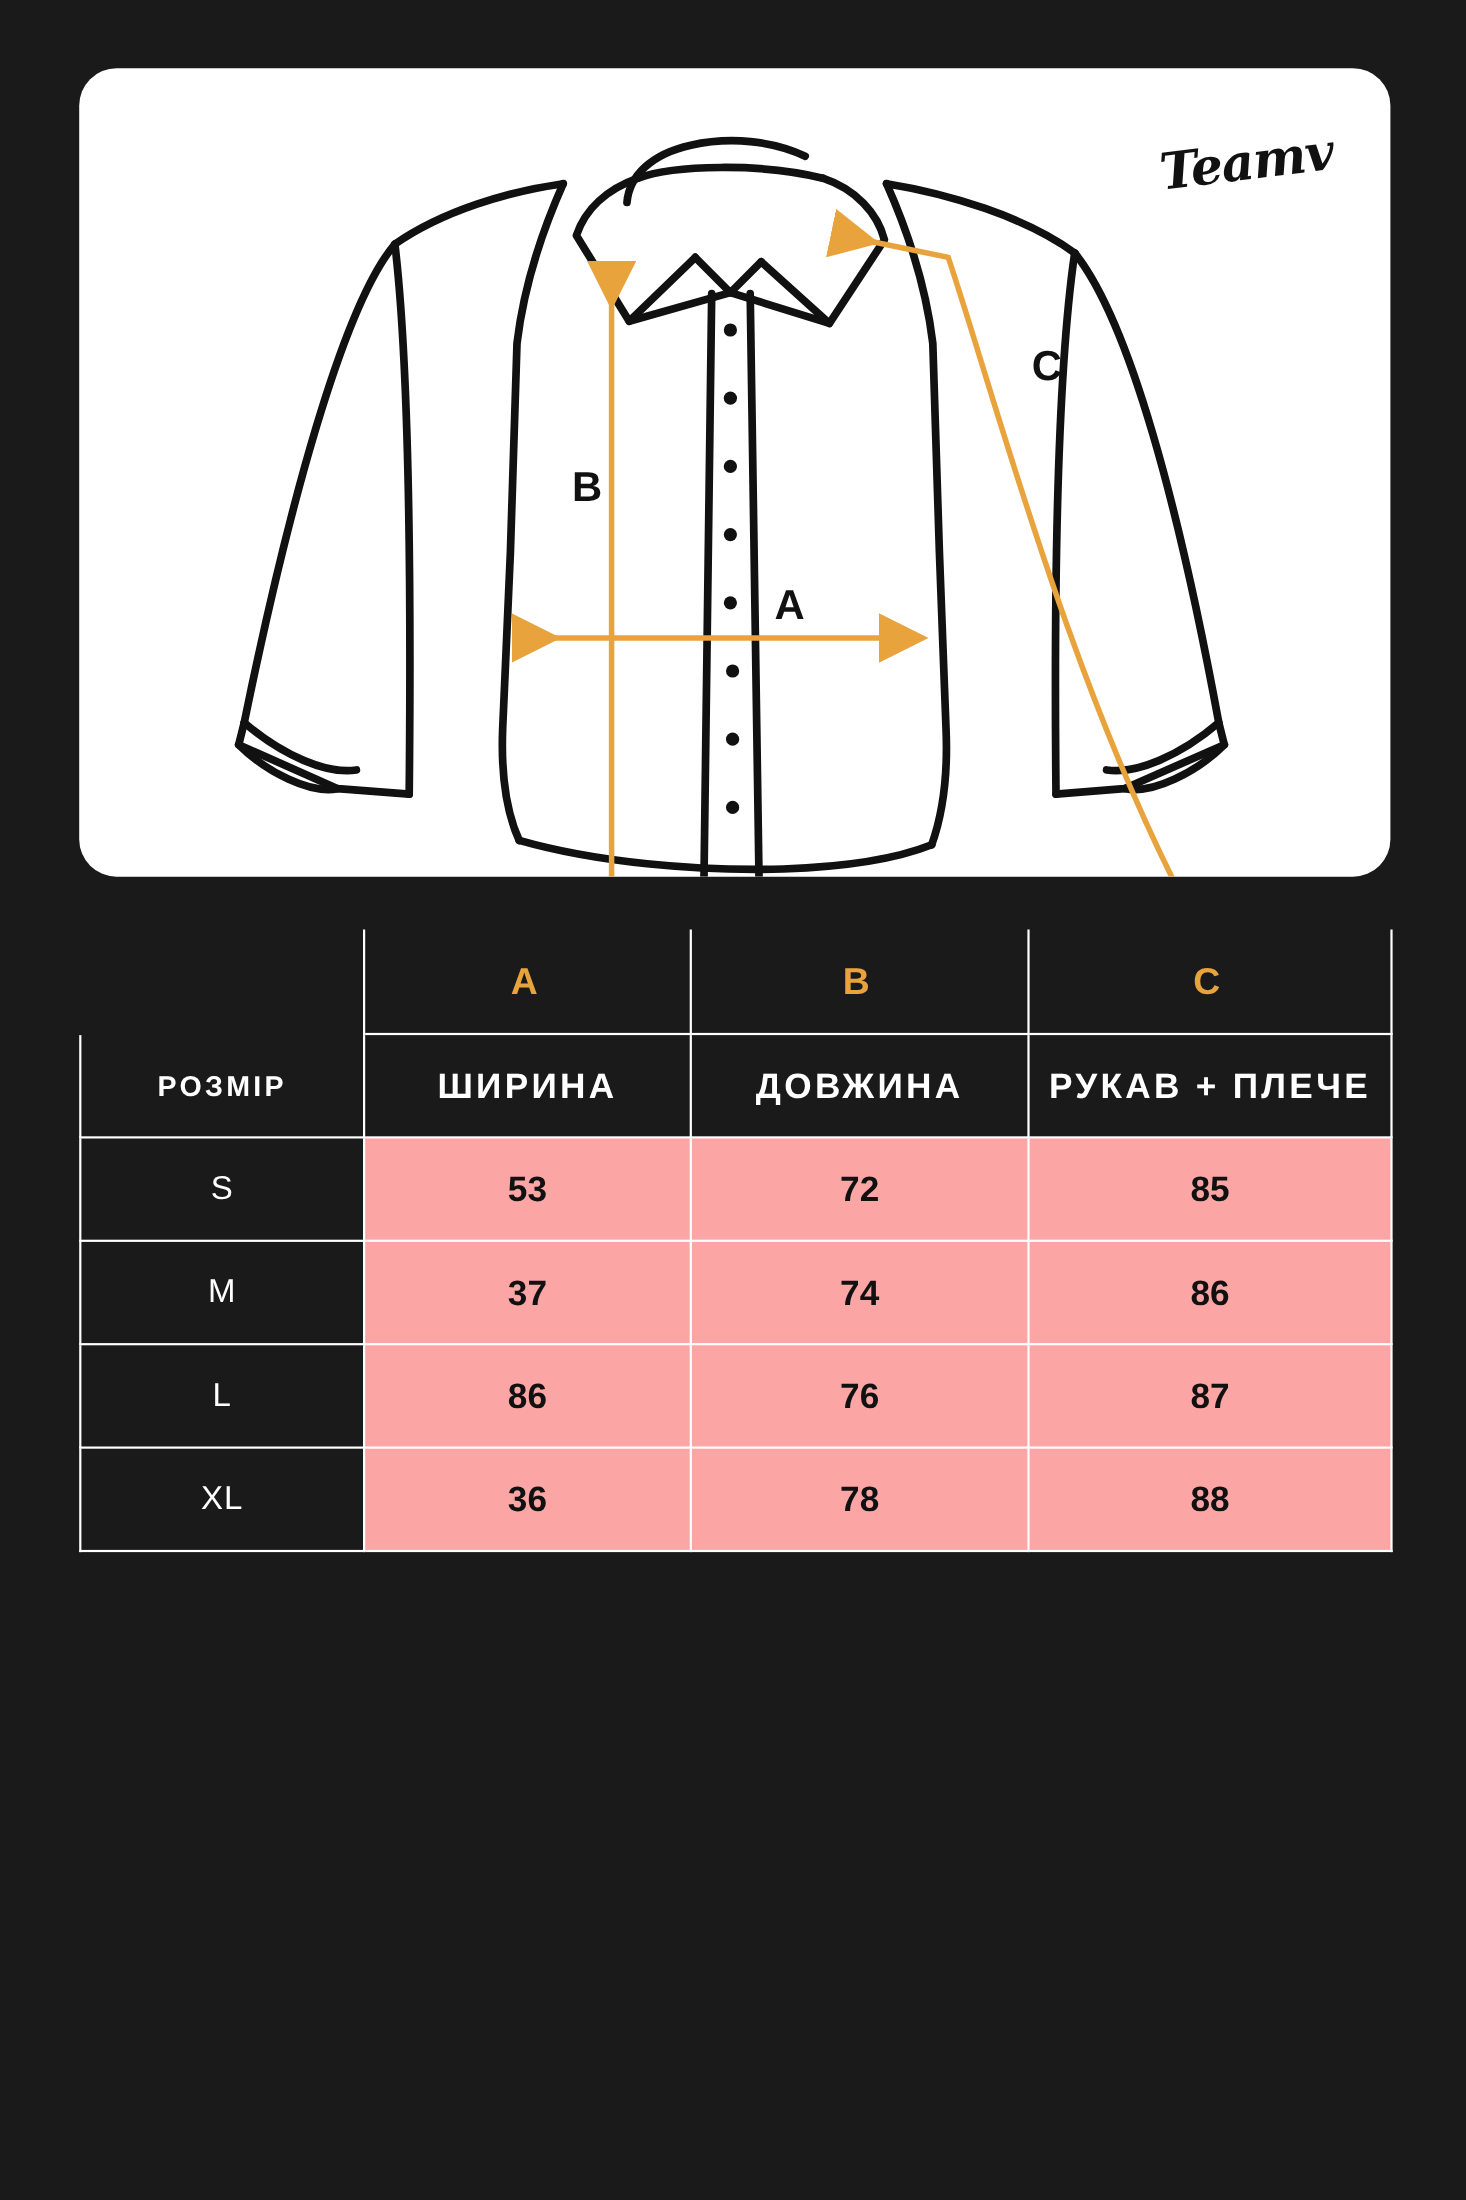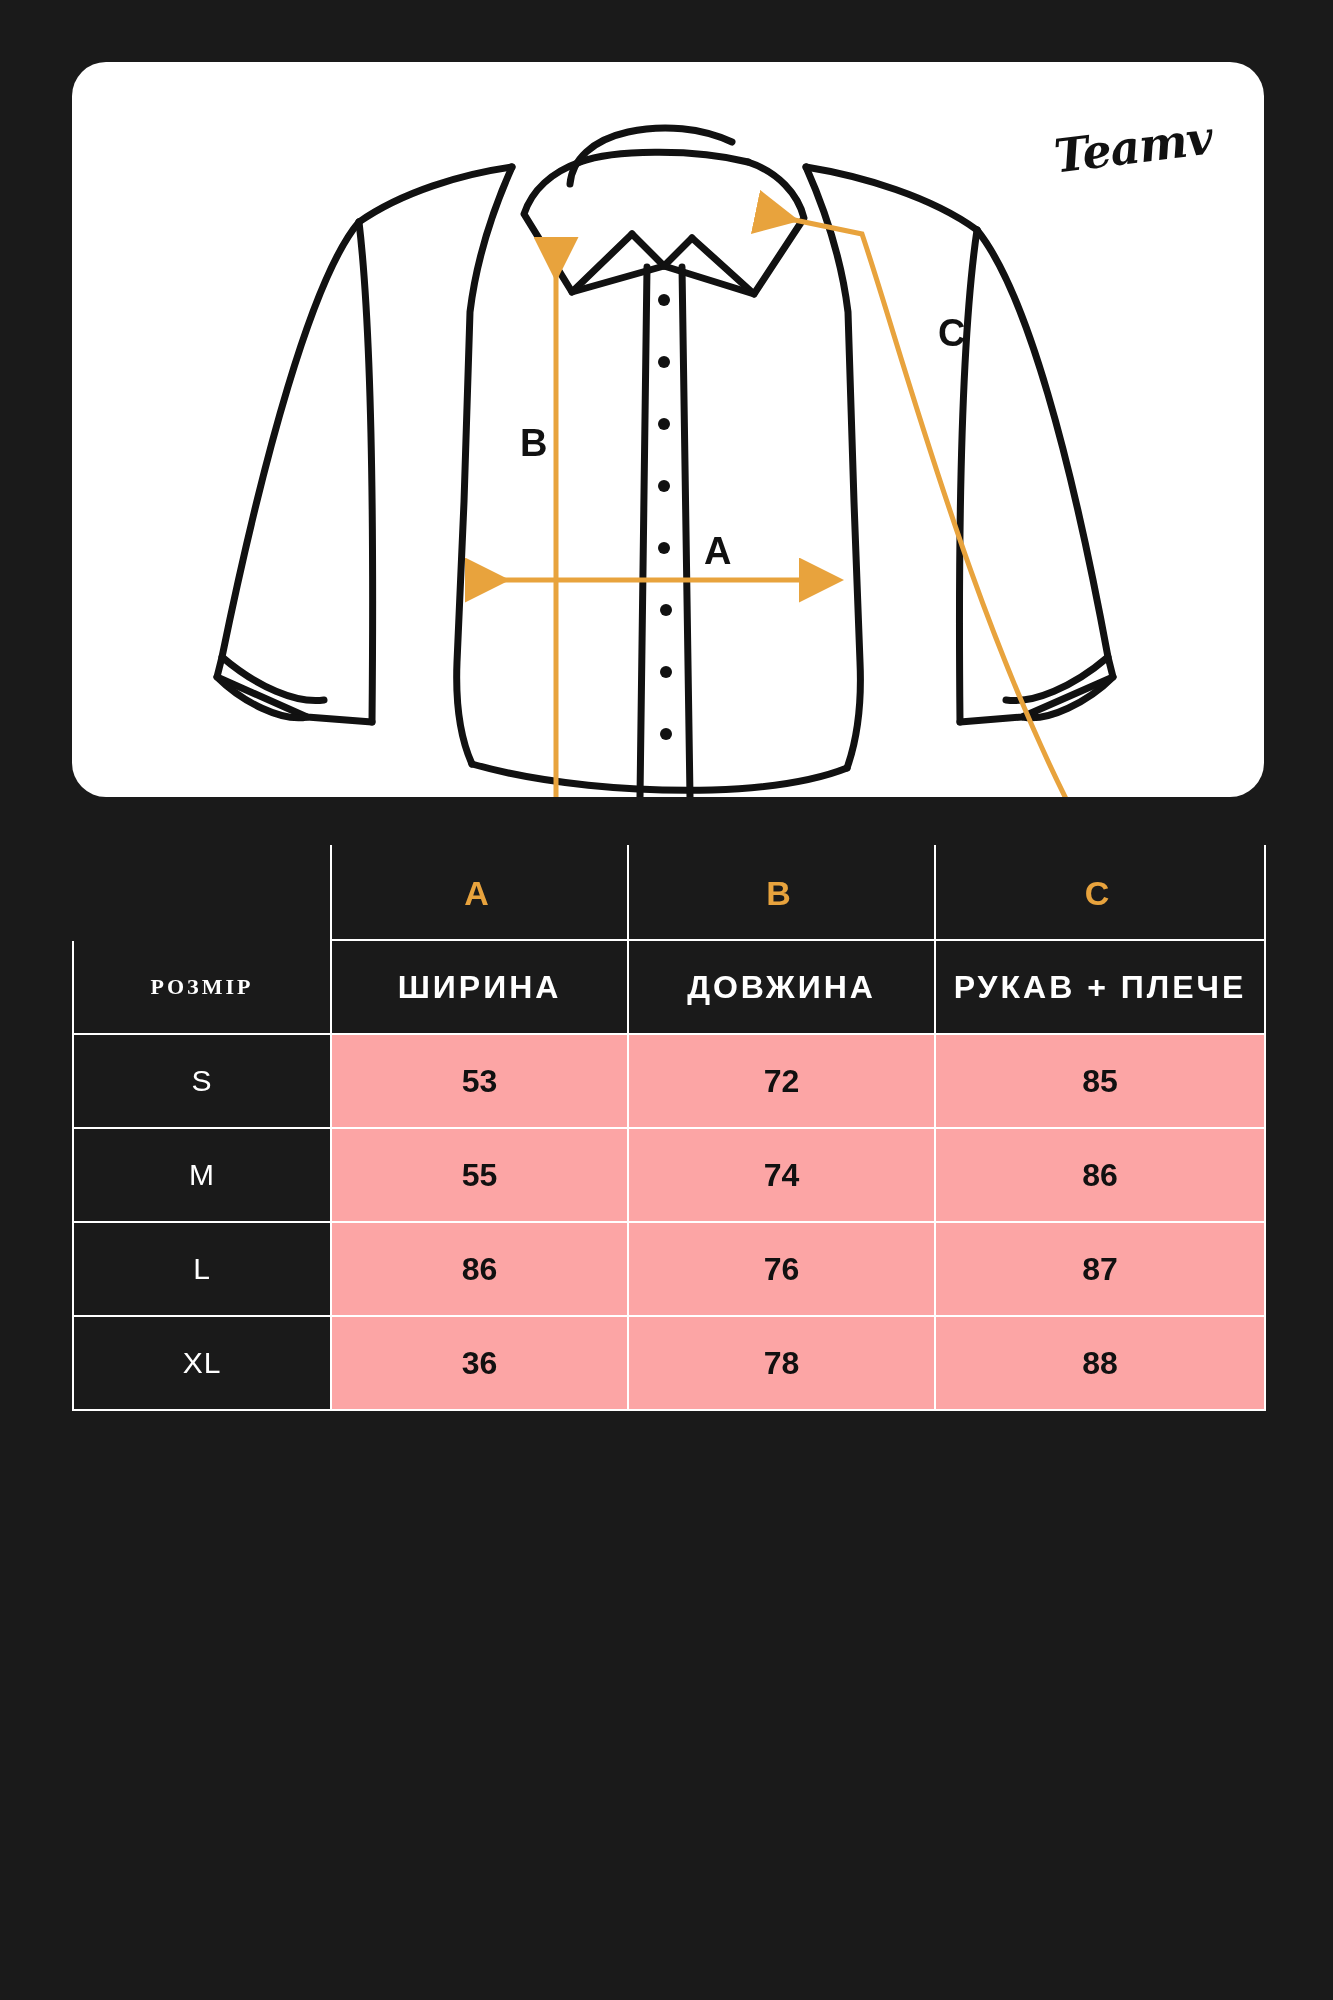--- a/index.html
+++ b/index.html
@@ -90,23 +90,22 @@
   }
   .sub-head {
     background: #1a1a1a;
     color: #ffffff;
     font-weight: 700;
     font-size: 32px;
     letter-spacing: 3px;
     height: 108px;
   }
   .sub-head.size-label {
-    font-size: 22px;
+    font-size: 26px;
     letter-spacing: 3px;
-    font-family: Liberation Serif, serif;
   }
   .row-size {
     background: #1a1a1a;
     color: #ffffff;
     font-size: 30px;
     font-weight: 400;
     letter-spacing: 1px;
     height: 92px;
   }
   .row-val {
@@ -223,21 +222,21 @@
     </thead>
     <tbody>
       <tr>
         <td class="row-size">S</td>
         <td class="row-val">53</td>
         <td class="row-val">72</td>
         <td class="row-val">85</td>
       </tr>
       <tr>
         <td class="row-size">M</td>
-        <td class="row-val">55</td>
+        <td class="row-val">37</td>
         <td class="row-val">74</td>
         <td class="row-val">86</td>
       </tr>
       <tr>
         <td class="row-size">L</td>
         <td class="row-val">86</td>
         <td class="row-val">76</td>
         <td class="row-val">87</td>
       </tr>
       <tr>

